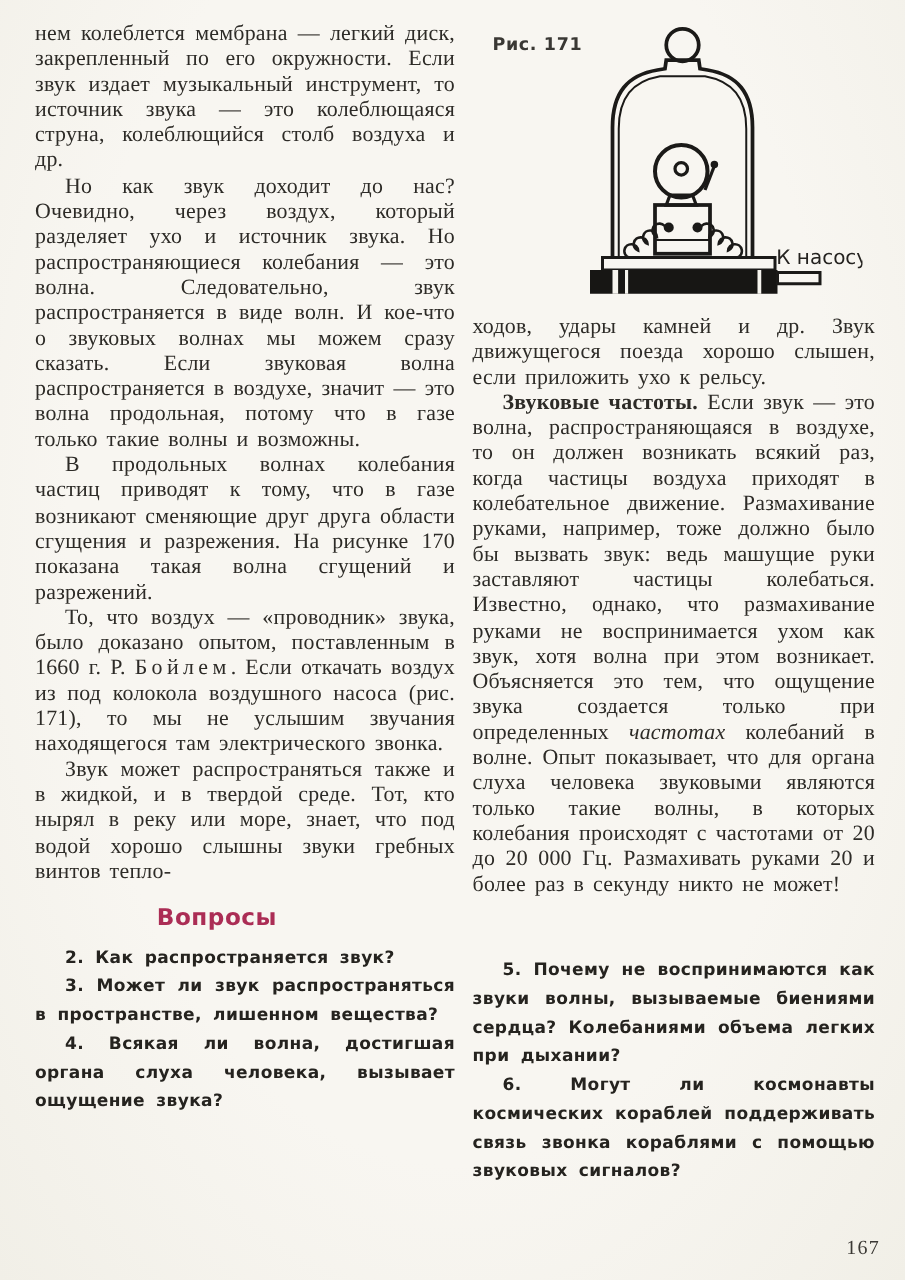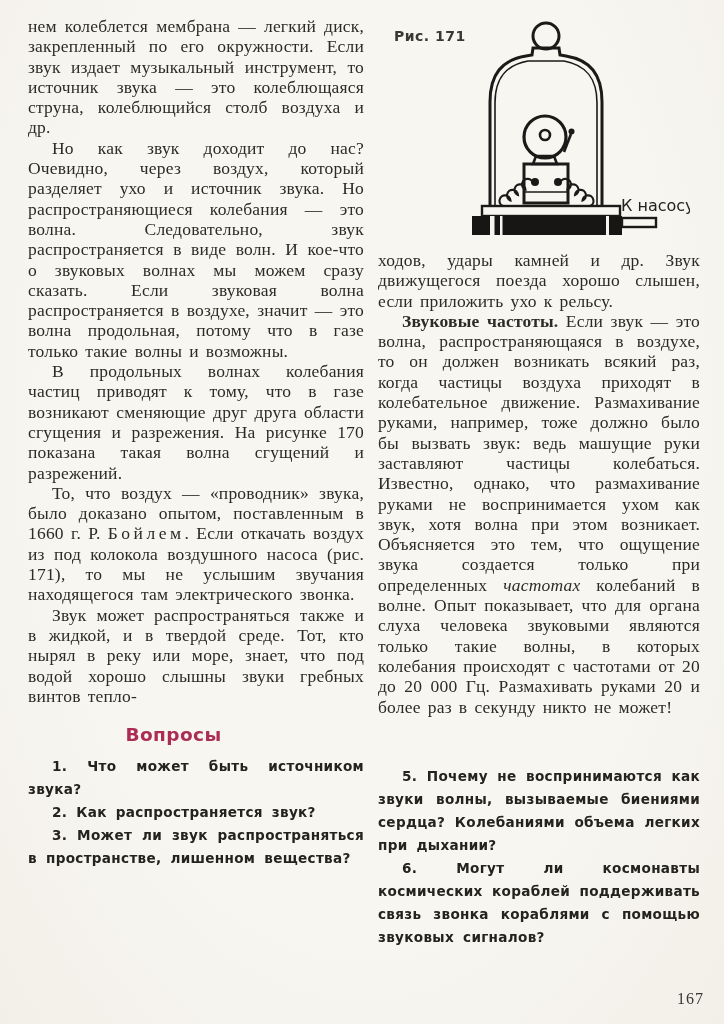--- a/index.html
+++ b/index.html
@@ -94,23 +94,23 @@
 
     <div class="col-left">
       <p class="body">нем колеблется мембрана — легкий диск, закрепленный по его окружности. Если звук издает музыкальный инструмент, то источник звука — это колеблющаяся струна, колеблющийся столб воздуха и др.</p>
       <p class="body ind">Но как звук доходит до нас? Очевидно, через воздух, который разделяет ухо и источник звука. Но распространяющиеся колебания — это волна. Следовательно, звук распространяется в виде волн. И кое-что о звуковых волнах мы можем сразу сказать. Если звуковая волна распространяется в воздухе, значит — это волна продольная, потому что в газе только такие волны и возможны.</p>
       <p class="body ind">В продольных волнах колебания частиц приводят к тому, что в газе возникают сменяющие друг друга области сгущения и разрежения. На рисунке 170 показана такая волна сгущений и разрежений.</p>
       <p class="body ind"><span>То, что воздух — «проводник» звука, было доказано опытом, поставленным в 1660 г. Р. </span><span class="spaced">Бойлем</span><span>. Если откачать воздух из под колокола воздушного насоса (рис. 171), то мы не услышим звучания находящегося там электрического звонка.</span></p>
       <p class="body ind">Звук может распространяться также и в жидкой, и в твердой среде. Тот, кто нырял в реку или море, знает, что под водой хорошо слышны звуки гребных винтов тепло-</p>
 
       <h3 class="q-head">Вопросы</h3>
 
-      <p class="q"><b>1.</b> <span>Что может быть источником звука?</span></p>
       <p class="q"><b>2.</b> <span>Как распространяется звук?</span></p>
       <p class="q"><b>3.</b> <span>Может ли звук распространяться в пространстве, лишенном вещества?</span></p>
+      <p class="q"><b>4.</b> <span>Всякая ли волна, достигшая органа слуха человека, вызывает ощущение звука?</span></p>
     </div>
 
     <div class="col-right">
 
       <div class="figure">
         <div class="fig-caption">Рис. 171</div>
         <svg class="fig-svg" width="312" height="226" viewBox="0 0 312 226" aria-hidden="true">
 
           <circle class="ln" cx="168" cy="20" r="13" stroke-width="3" fill="#f6f4ee"></circle>
 

